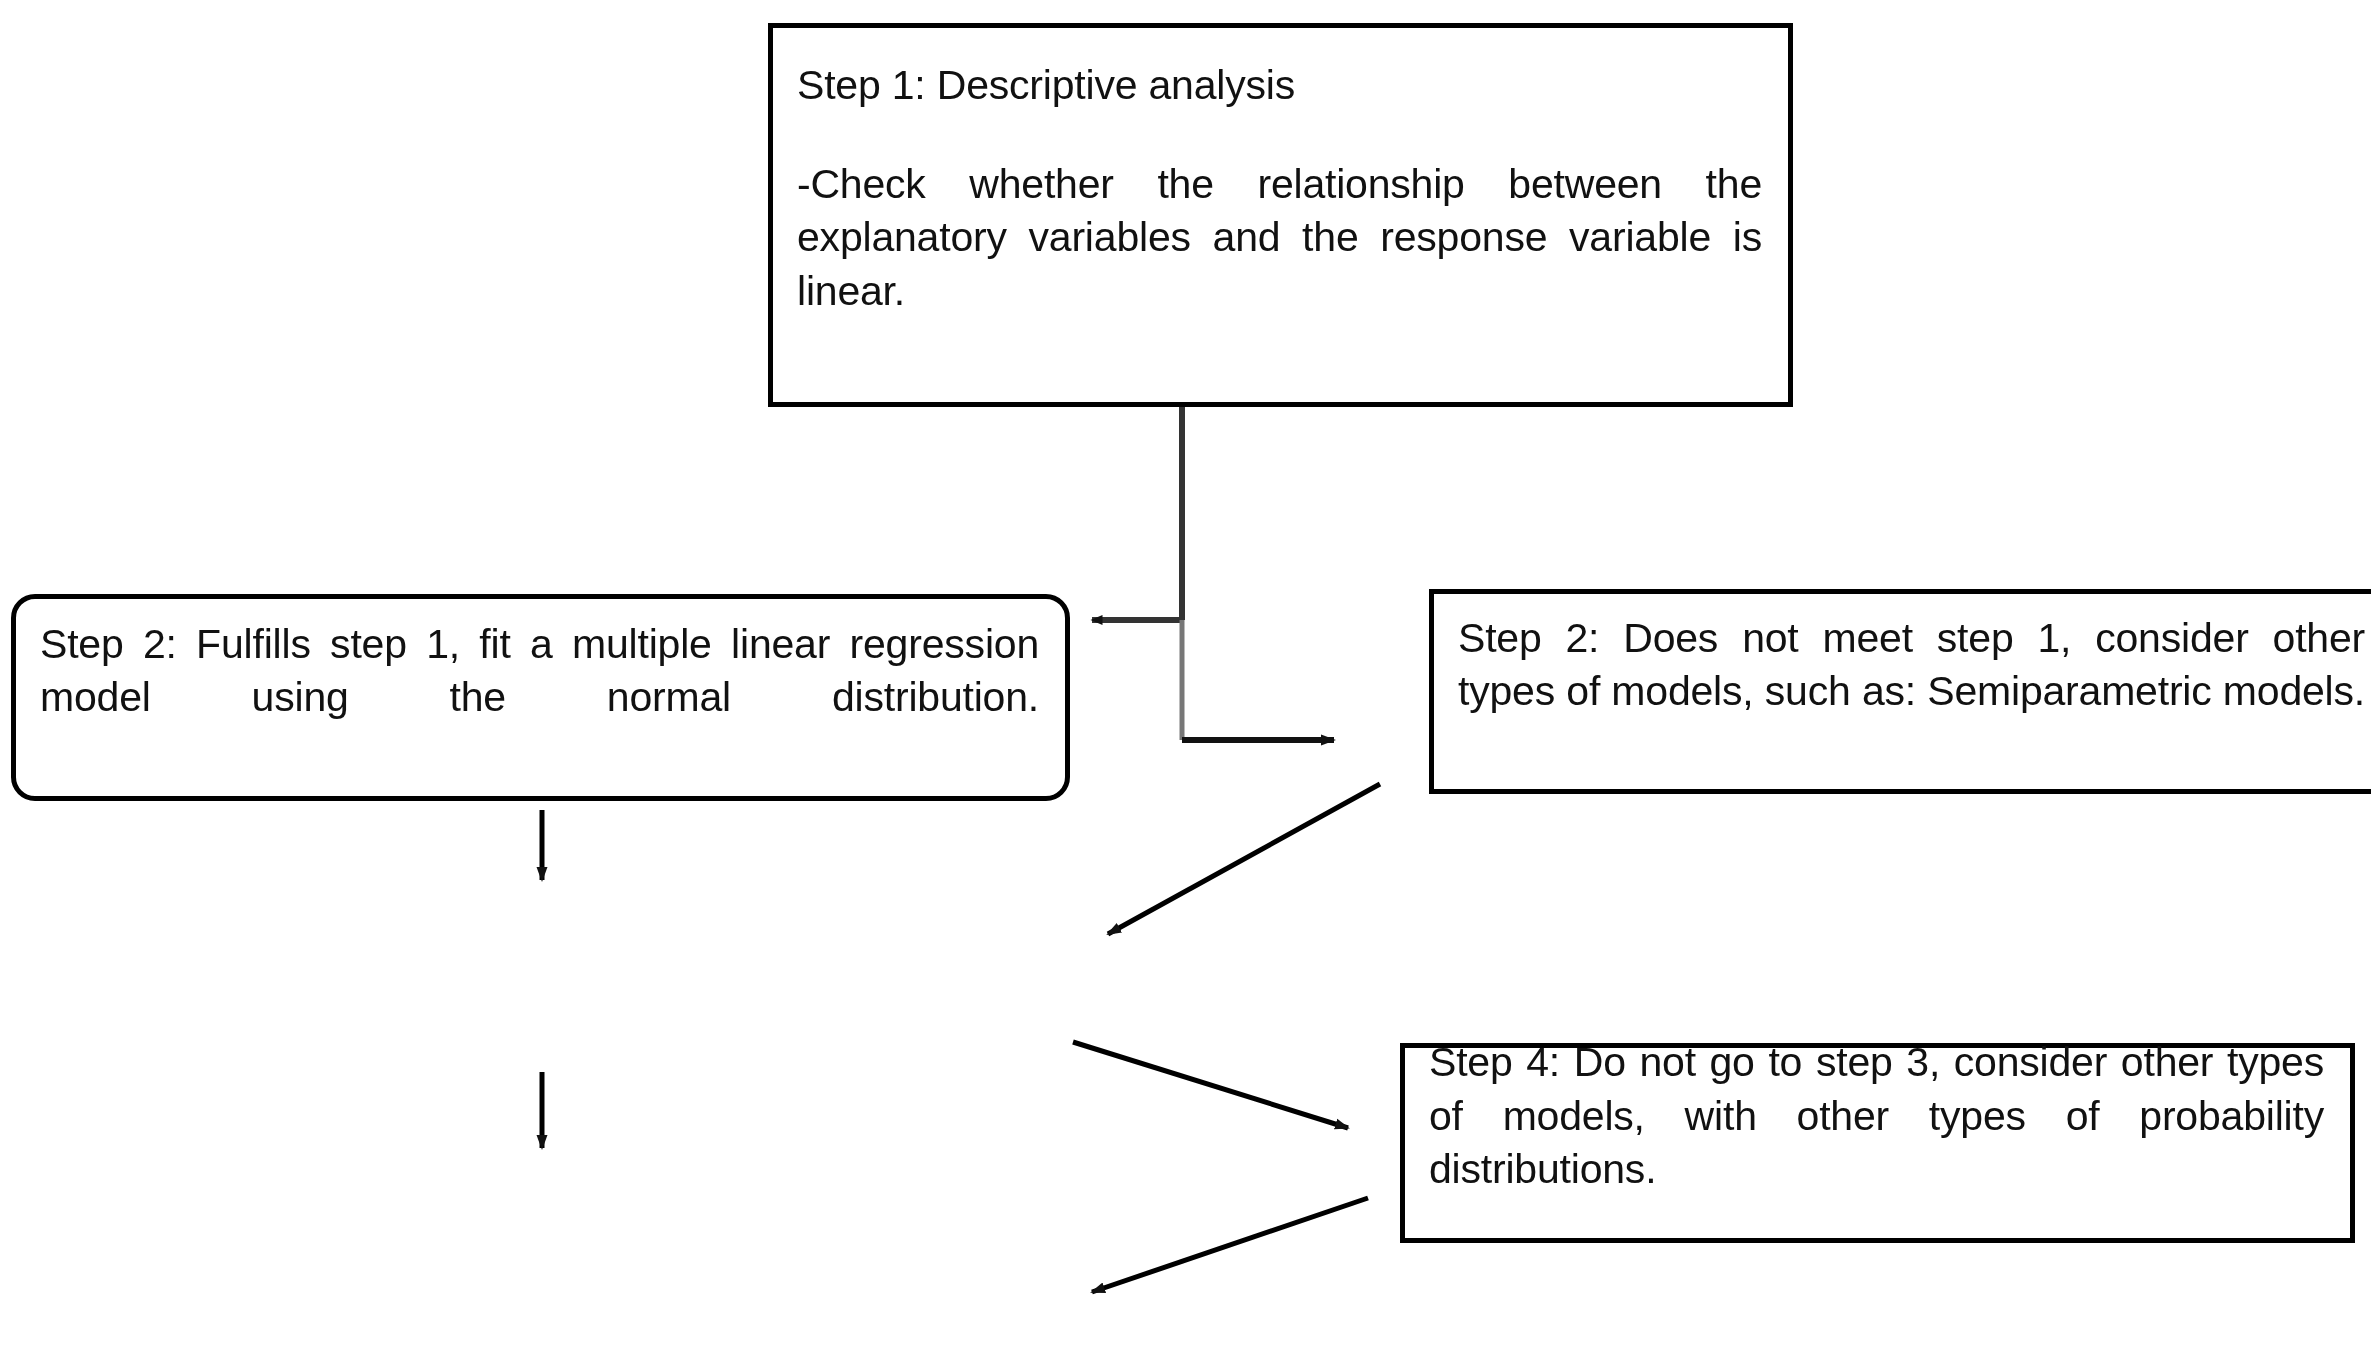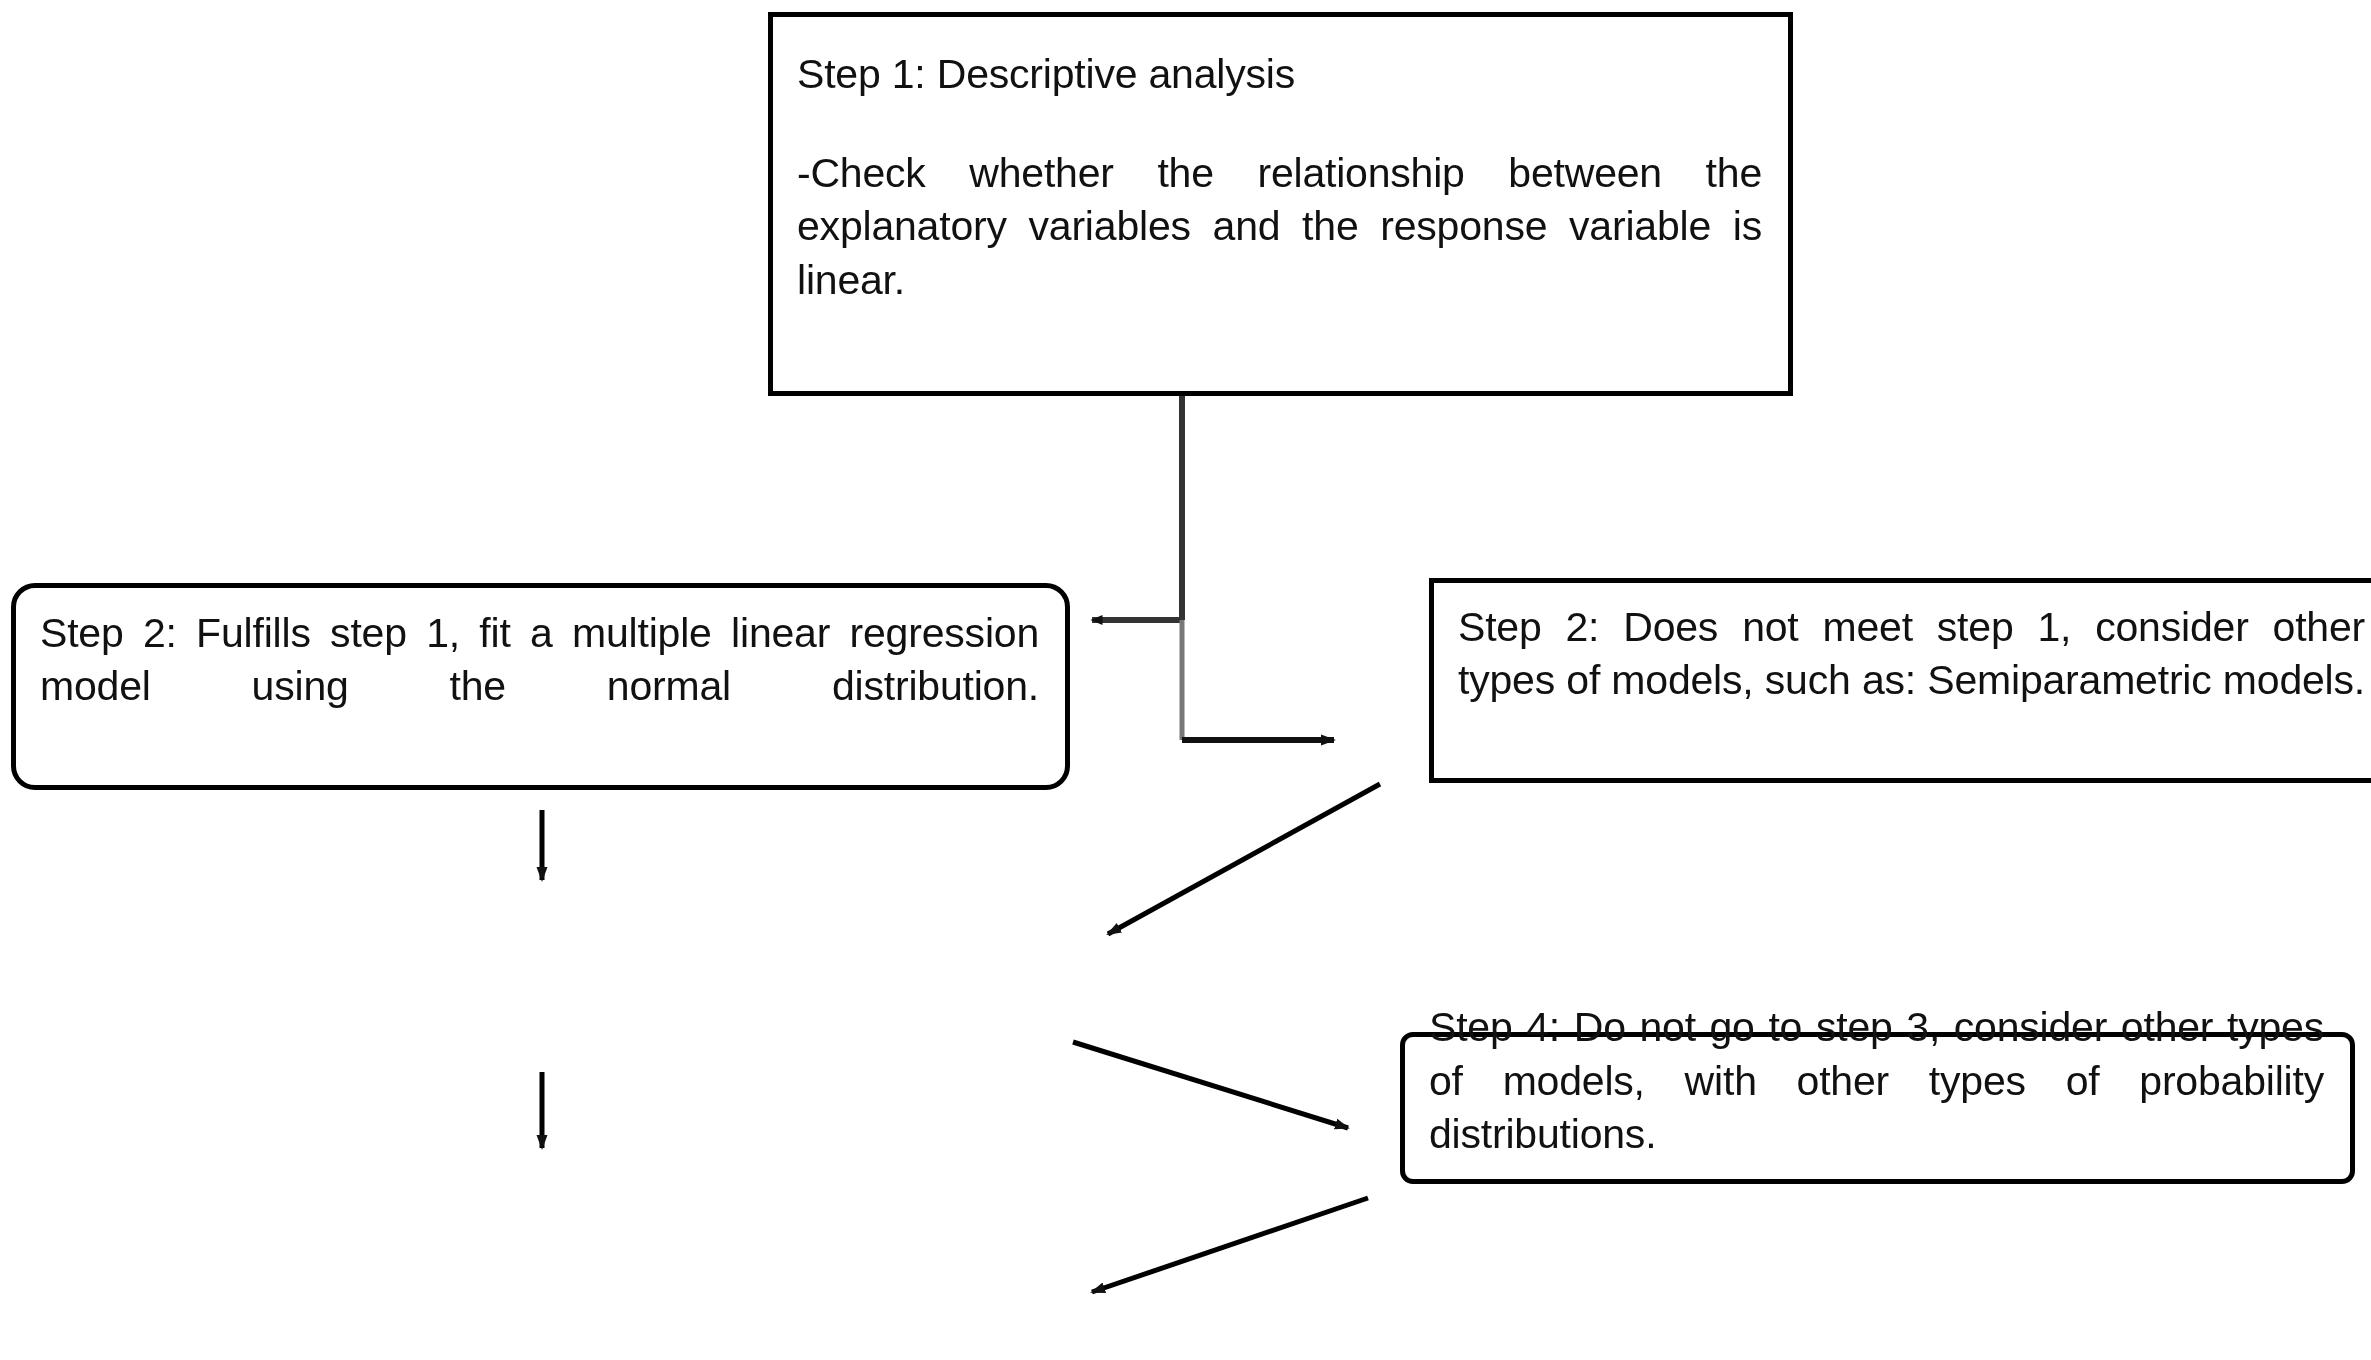--- a/index.html
+++ b/index.html
@@ -17,20 +17,21 @@
     overflow: hidden;
   }
   .node {
     position: absolute;
     box-sizing: border-box;
     border: 5px solid #000000;
     background: #ffffff;
     display: flex;
     flex-direction: column;
     justify-content: center;
+    margin-top: 11px;
   }
   .node .txt {
     font-size: 41px;
     line-height: 1.30;
     color: #111111;
     text-align: justify;
     text-justify: inter-word;
     padding: 0 26px 0 24px;
     letter-spacing: -0.2px;
   }
@@ -59,21 +60,21 @@
     width: 2371px;
     height: 1360px;
     pointer-events: none;
   }
 
   
   #node-step1   { left: 768px;  top: 12px;   width: 1025px; height: 384px; }
   #node-step2a  { left: 11px;   top: 583px;  width: 1059px; height: 207px; border-radius: 24px; }
   #node-step2b  { left: 1429px; top: 578px;  width: 967px;  height: 205px; }
   #node-step3   { left: 11px;   top: 902px;  width: 1059px; height: 143px; }
-  #node-step4   { left: 1400px; top: 1032px; width: 955px;  height: 152px; border-radius: 13px; }
+  #node-step4   { left: 1400px; top: 1032px; width: 955px;  height: 200px; }
   #node-final   { left: 11px;   top: 1196px; width: 1059px; height: 144px; }
 </style>
 </head>
 <body>
 
 <div id="canvas">
 
   <svg class="links" viewBox="0 0 2371 1360" xmlns="http://www.w3.org/2000/svg">
     <defs>
       <marker id="ah" markerWidth="13" markerHeight="13" refX="10.5" refY="5" orient="auto" markerUnits="userSpaceOnUse">

